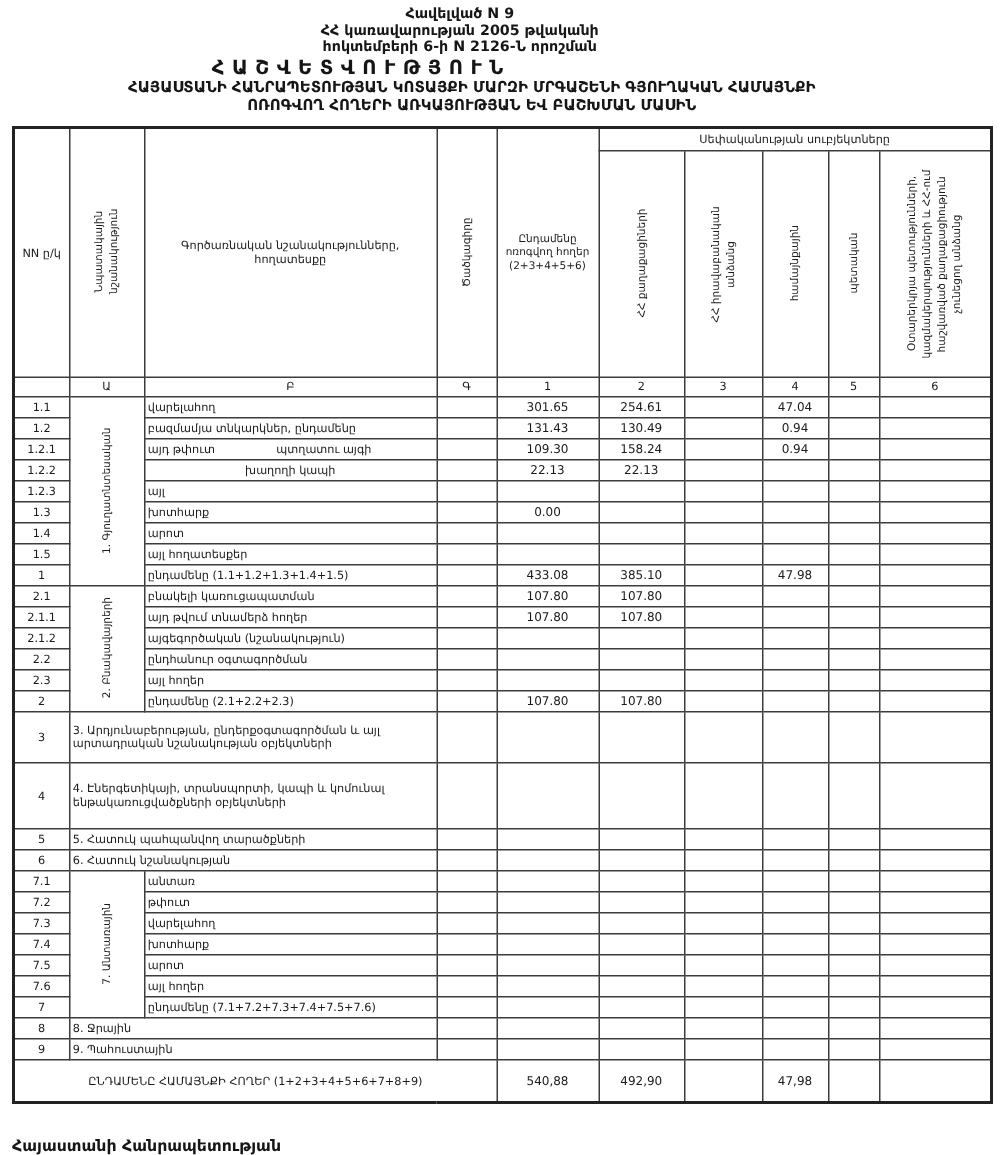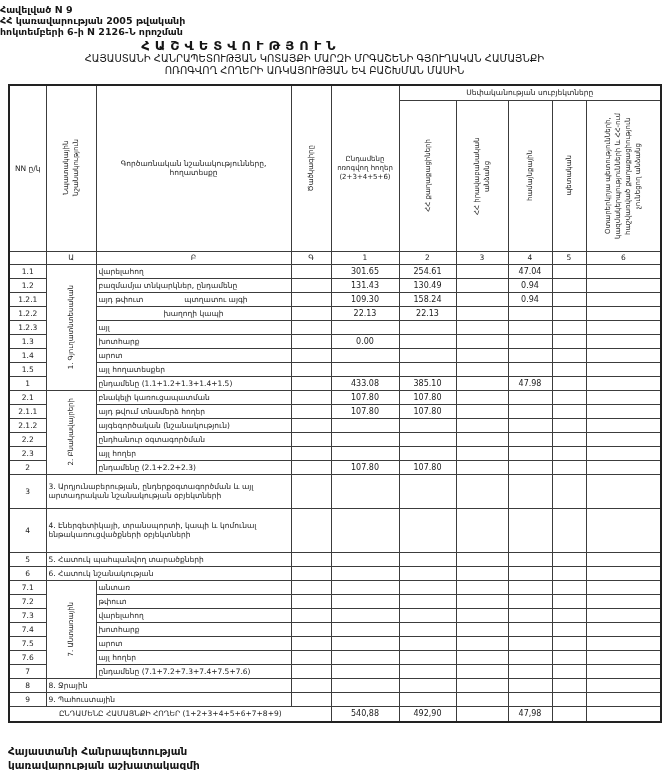--- a/index.html
+++ b/index.html
@@ -1,24 +1,24 @@
 <!DOCTYPE html>
 <html lang="hy"><head>
 <meta charset="utf-8">
 <style>
   * { margin:0; padding:0; box-sizing:border-box; }
   html,body { width:669px; height:770px; background:#ffffff; overflow:hidden;
               font-family:"DejaVu Sans", sans-serif; color:#161616; }
   body { padding:4px 0 0 0; }
 
   
-  .annex { text-align:left; padding-right:56px; font-size:9.5px; font-weight:bold; line-height:11px; }
+  .annex { text-align:center; padding-right:56px; font-size:9.5px; font-weight:bold; line-height:11px; }
   .title-line { text-align:center; width:72%; font-size:13px; font-weight:bold;
                 letter-spacing:5px; margin-top:1px; }
-  .subtitle { text-align:center; font-size:10px; font-weight:normal; line-height:12px; width:94%; }
+  .subtitle { text-align:center; font-size:10px; font-weight:bold; line-height:12px; width:94%; }
 
   
   table.report { border-collapse:collapse; table-layout:fixed; width:652px;
                  margin:7px 0 0 8px; }
   table.report th, table.report td { border:1px solid #3c3c3c; overflow:hidden;
                  font-weight:normal; color:#1b1b1b; }
   table.report { border:2px solid #222; }
   th.span-head { font-size:7.5px; height:15px; font-weight:normal;margin-left:40px; }
   .vwrap { display:flex; align-items:center; justify-content:center; height:100%; }
   .vert { writing-mode:vertical-rl; transform:rotate(180deg); font-size:7px;
@@ -29,21 +29,21 @@
   th.letter { height:13px; font-weight:normal; }
   td.name { font-size:7.5px; padding:0 2px; text-align:left; line-height:9px; }
   td.name.center { text-align:center; }
   td.val { font-size:8px; text-align:center; }
   td.sec-cell { vertical-align:middle; }
   .fn-head { font-size:7.5px; text-align:center; line-height:9.5px; padding:0 4px; }
   .tot-head { font-size:7px; text-align:center; line-height:9px; padding:0 2px; }
   .split { display:flex; align-items:center; }
   .split .pre { flex:0 0 auto; }
   .split .rest { flex:1 1 auto; text-align:center; }
-  tr.grand td { height:16px; }
+  tr.grand td { height:29px; }
   tr.grand td.name { text-align:center; font-size:7.5px; }
 
   
   .footer { display:flex; justify-content:space-between; align-items:flex-end;
             margin:22px 8px 0 8px; }
   .footer-left { font-size:10.5px; font-weight:bold; line-height:13.5px; }
 </style>
 </head>
 <body>
 

